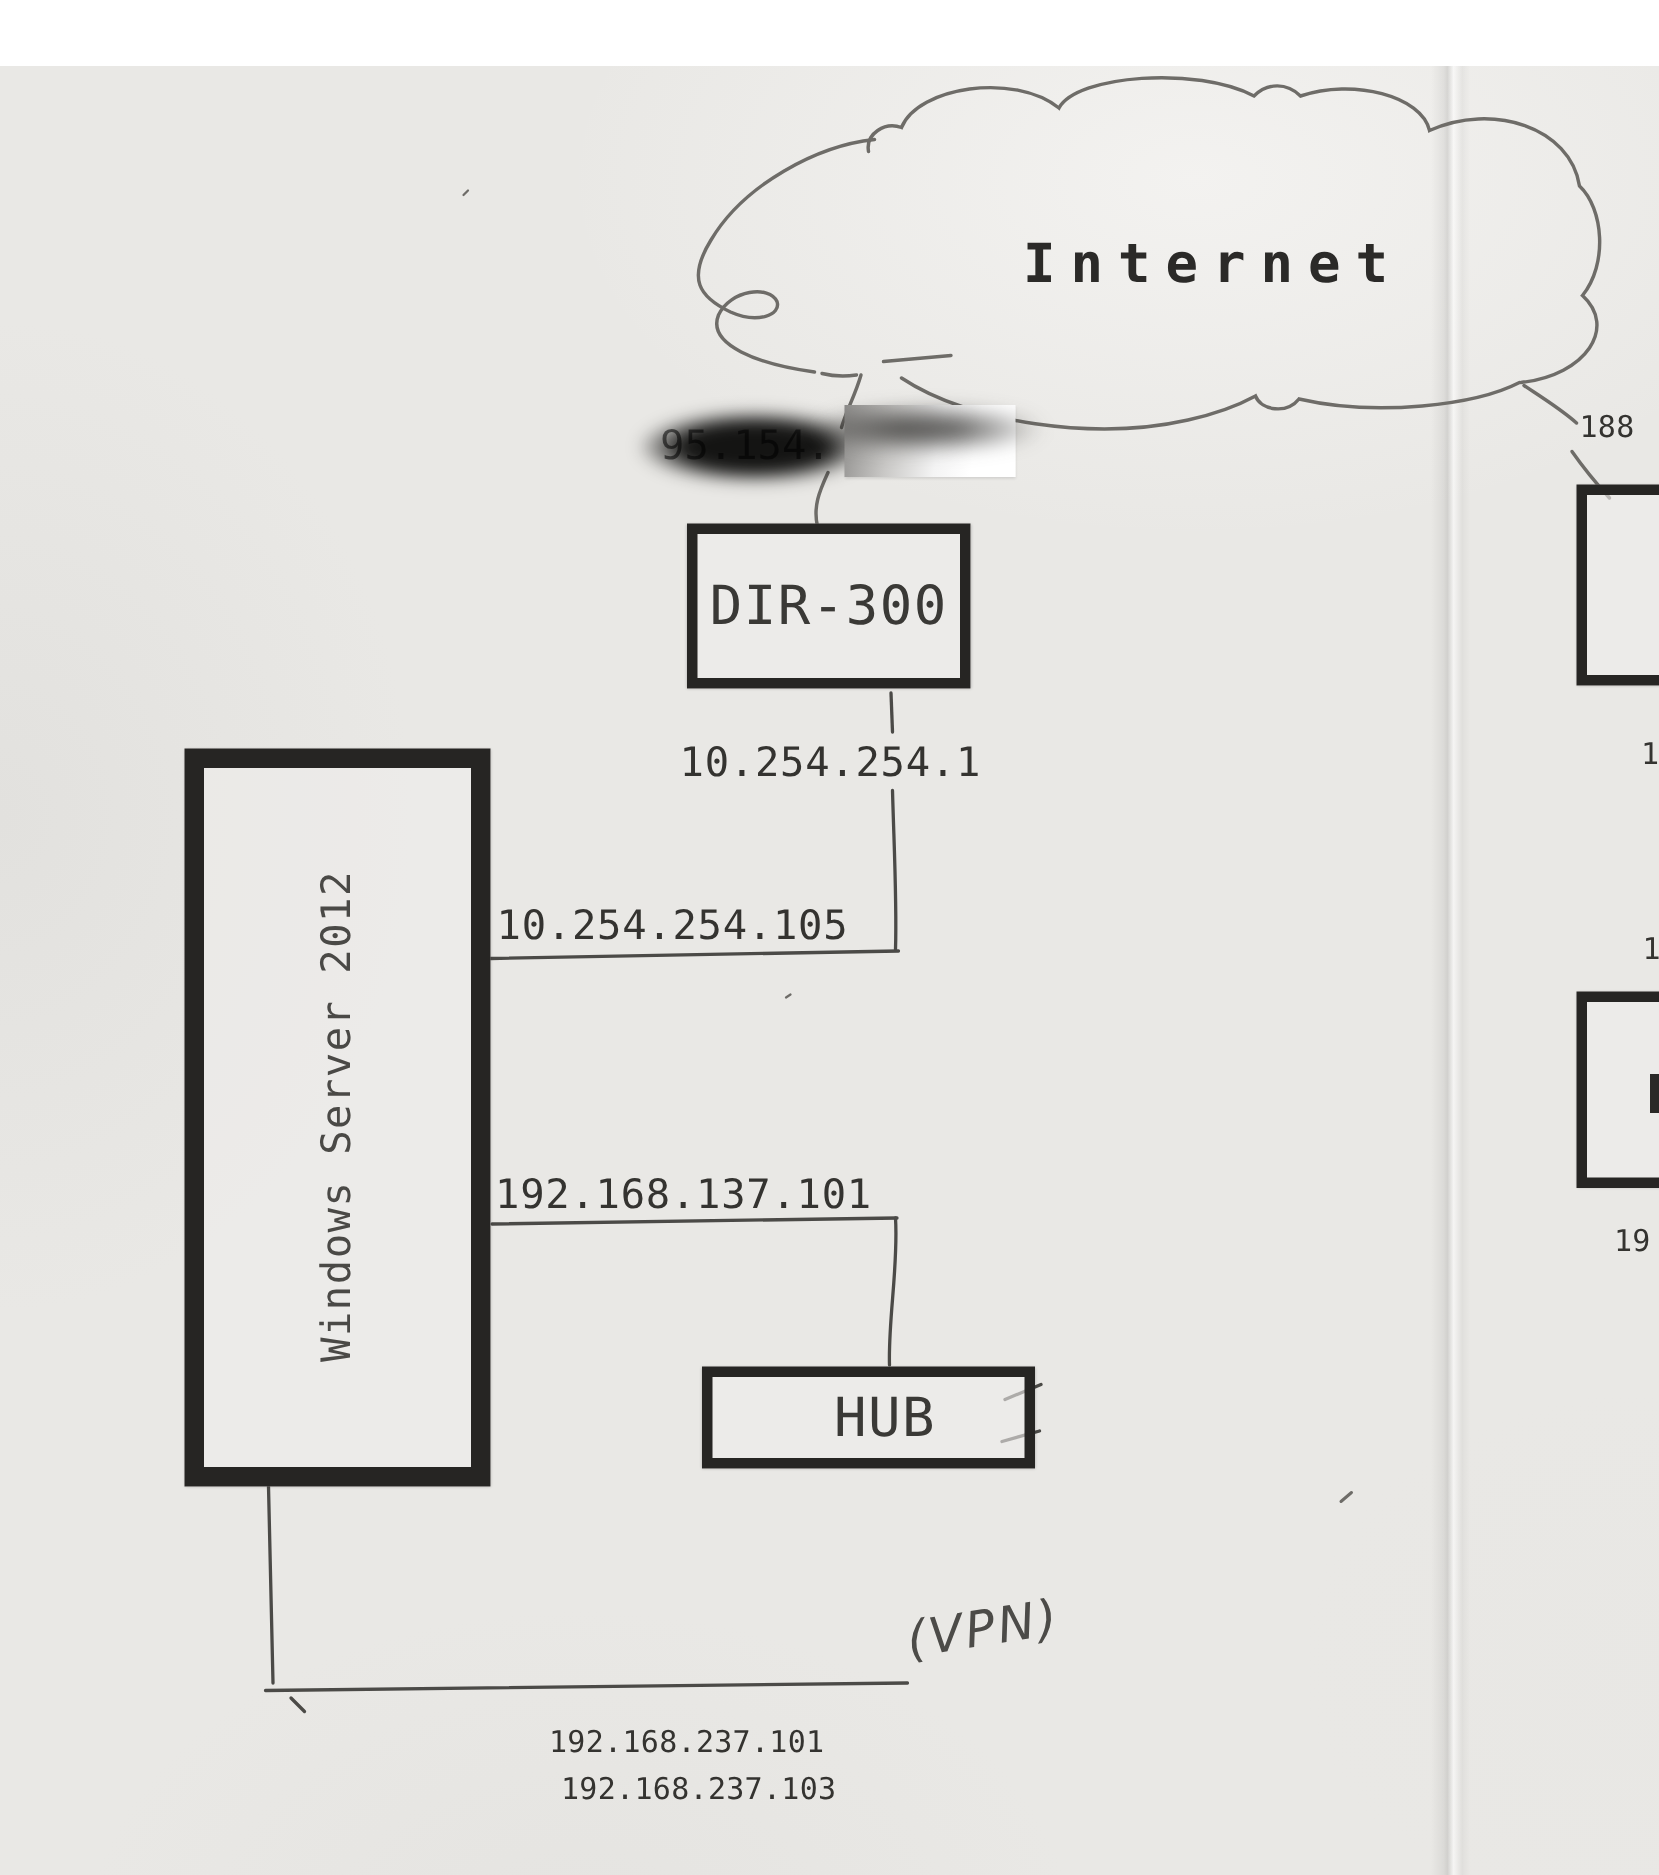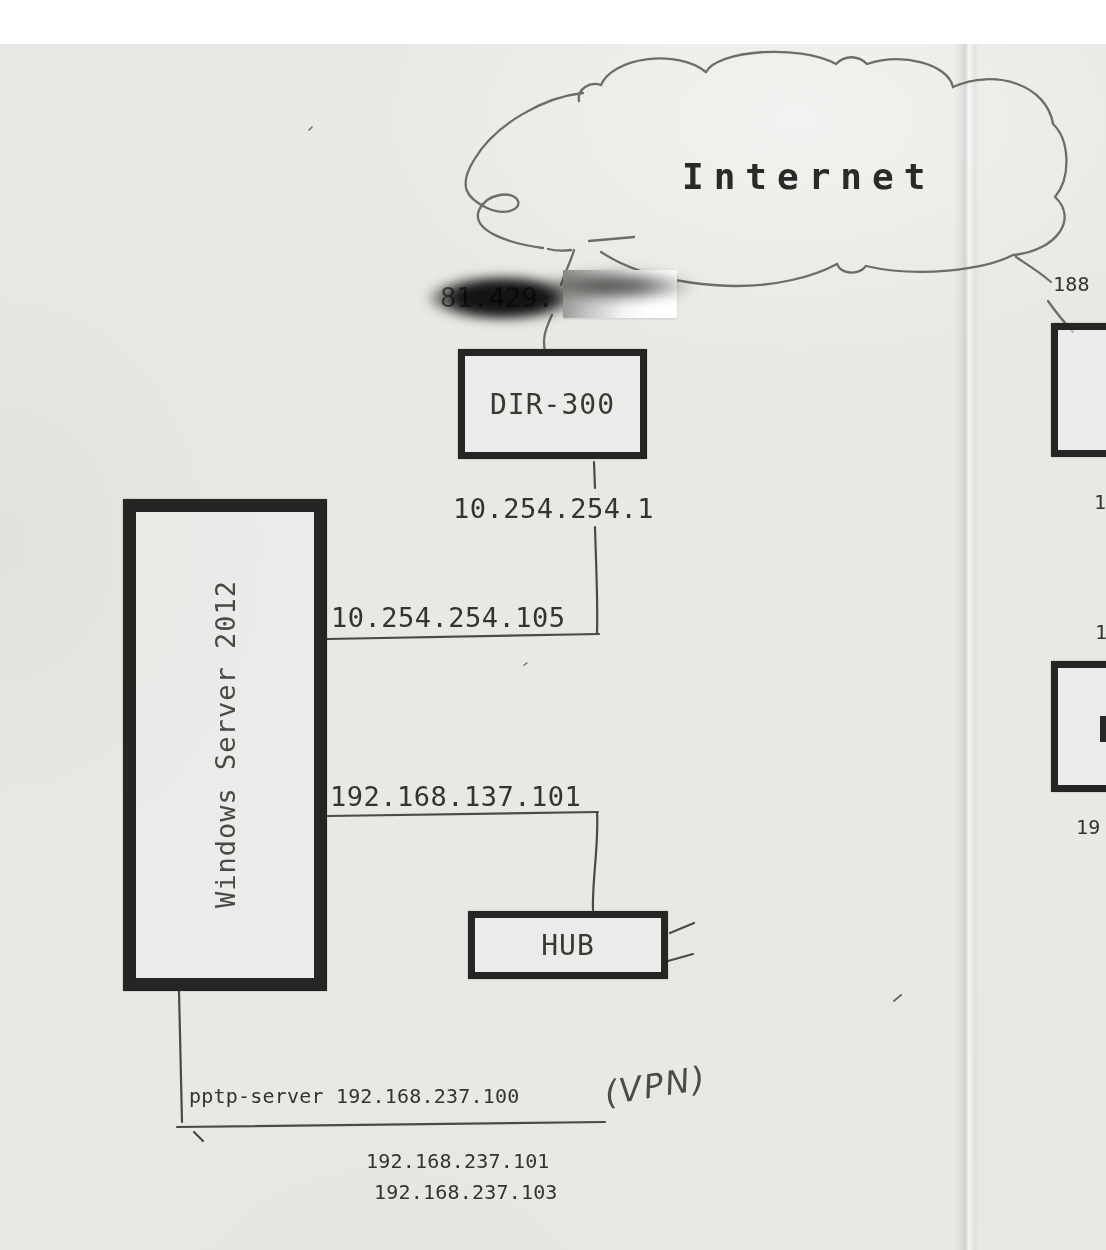--- a/index.html
+++ b/index.html
@@ -20,21 +20,21 @@
   .t{position:absolute;white-space:nowrap;color:#343330;}
   .ip-lg{font-size:27px;letter-spacing:.5px;}
   .ip-md{font-size:20px;letter-spacing:.2px;}
   
   .devbox{
     position:absolute;background:rgba(238,237,235,.6);
     border:7px solid #262523;
     display:flex;align-items:center;justify-content:center;
     box-shadow:0 0 2px rgba(0,0,0,.25);
   }
-  .devbox .lbl{font-size:28px;letter-spacing:1px;color:#3a3936;}
+  .devbox .lbl{font-size:36px;letter-spacing:1px;color:#3a3936;}
   #server-box{border-width:13px;}
   #server-label{
     position:absolute;left:225px;top:700px;
     transform:translate(-50%,-50%) rotate(-90deg);
     font-size:27px;letter-spacing:1px;white-space:nowrap;color:#4a4946;
   }
   
   #internet-label{
     position:absolute;left:682px;top:112px;
     font-size:36px;letter-spacing:10px;color:#2b2a28;font-weight:bold;
@@ -110,40 +110,39 @@
       <path d="M 668,917 L 693,910"></path>
       <path d="M 179,947 L 182,1078"></path>
       <path d="M 177,1083 L 605,1078"></path>
       <path d="M 194,1088 L 203,1097"></path>
     </g>
   </svg>
 
   <div id="internet-label">Internet</div>
 
   <div id="redact-blob"></div>
-  <div id="redacted-text">81.429.</div>
+  <div id="redacted-text">95.154.</div>
   <div id="redact-whitebox"></div>
   <div id="redact-smear"></div>
 
   <div class="devbox" id="router-box" style="left:458px;top:305px;width:175px;height:96px;">
     <span class="lbl">DIR-300</span>
   </div>
   <div class="t ip-lg" style="left:453px;top:449px;">10.254.254.1</div>
 
   <div class="devbox" id="server-box" style="left:123px;top:455px;width:178px;height:466px;"></div>
   <div id="server-label">Windows Server 2012</div>
 
   <div class="t ip-lg" style="left:331px;top:558px;">10.254.254.105</div>
   <div class="t ip-lg" style="left:330px;top:737px;">192.168.137.101</div>
 
-  <div class="devbox" id="hub-box" style="left:468px;top:867px;width:186px;height:54px;">
+  <div class="devbox" id="hub-box" style="left:468px;top:867px;width:186px;height:54px;padding-left:22px;">
     <span class="lbl">HUB</span>
   </div>
 
-  <div class="t ip-md" style="left:189px;top:1040px;">pptp-server 192.168.237.100</div>
   <div id="vpn-note">(VPN)</div>
   <div class="t ip-md" style="left:366px;top:1105px;">192.168.237.101</div>
   <div class="t ip-md" style="left:374px;top:1136px;">192.168.237.103</div>
 
   <div class="t ip-md" style="left:1053px;top:228px;">188</div>
   <div class="devbox" style="left:1051px;top:279px;width:80px;height:120px;"></div>
   <div class="t ip-md" style="left:1094px;top:446px;">1</div>
   <div class="t ip-md" style="left:1095px;top:576px;">1</div>
   <div class="devbox" style="left:1051px;top:617px;width:80px;height:117px;"></div>
   <div id="partial-glyph"></div>

